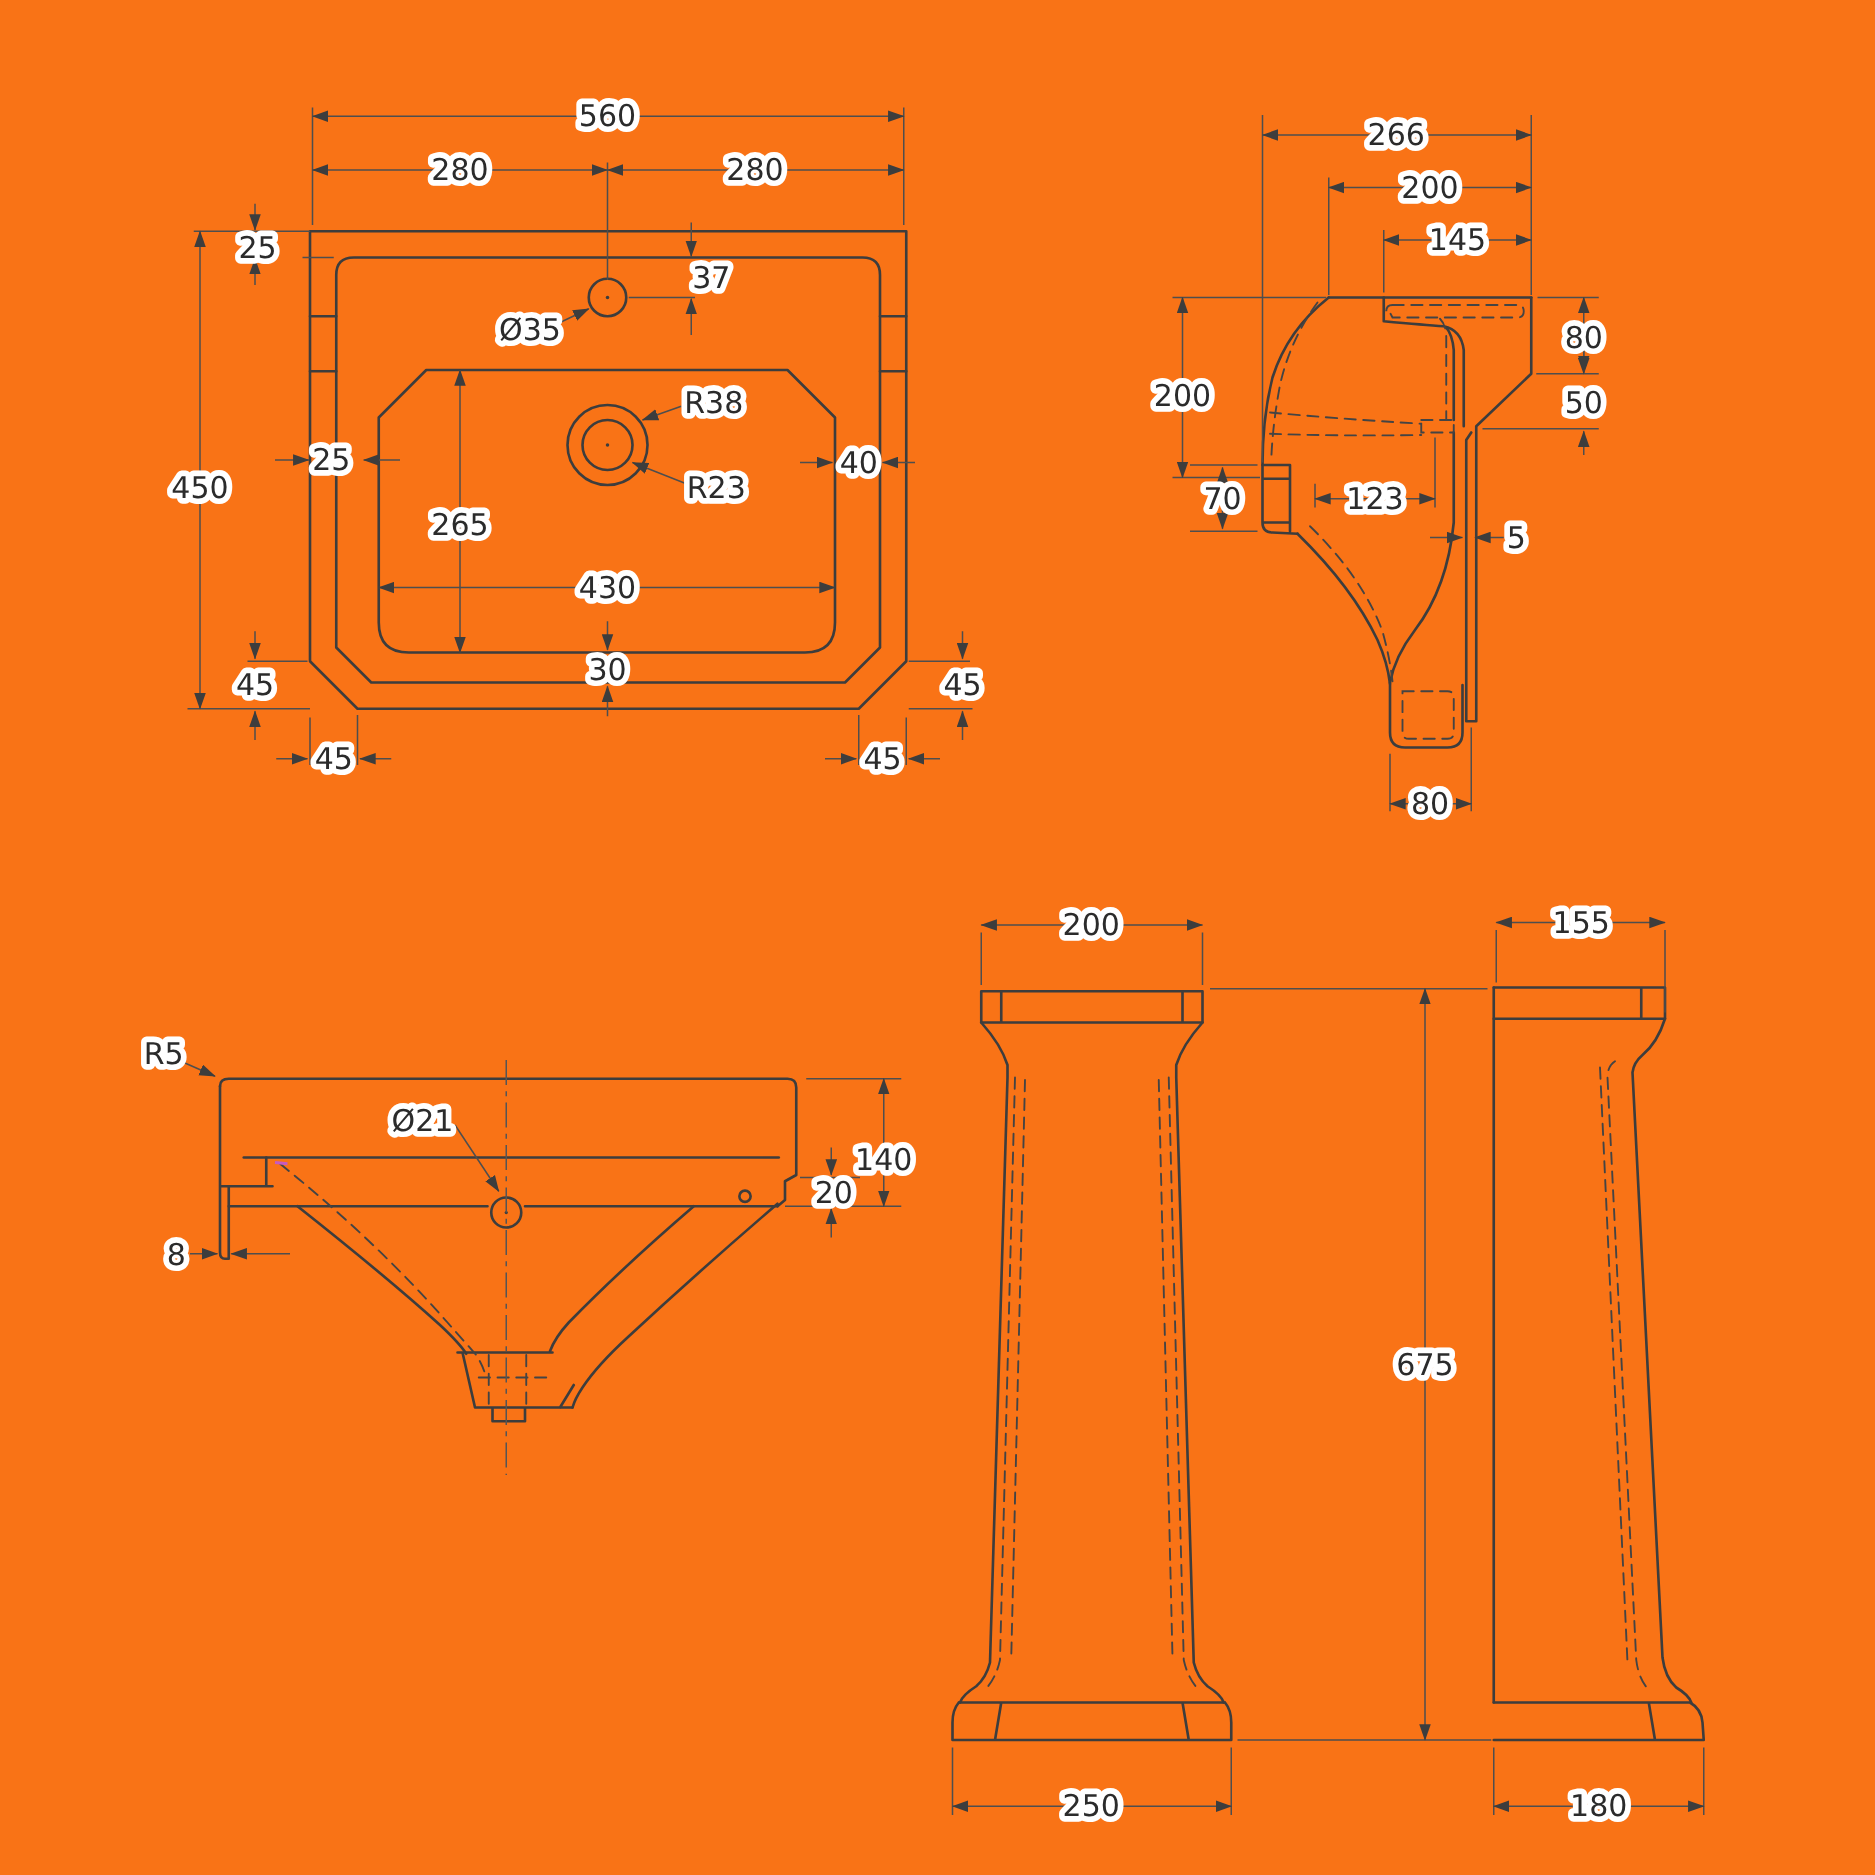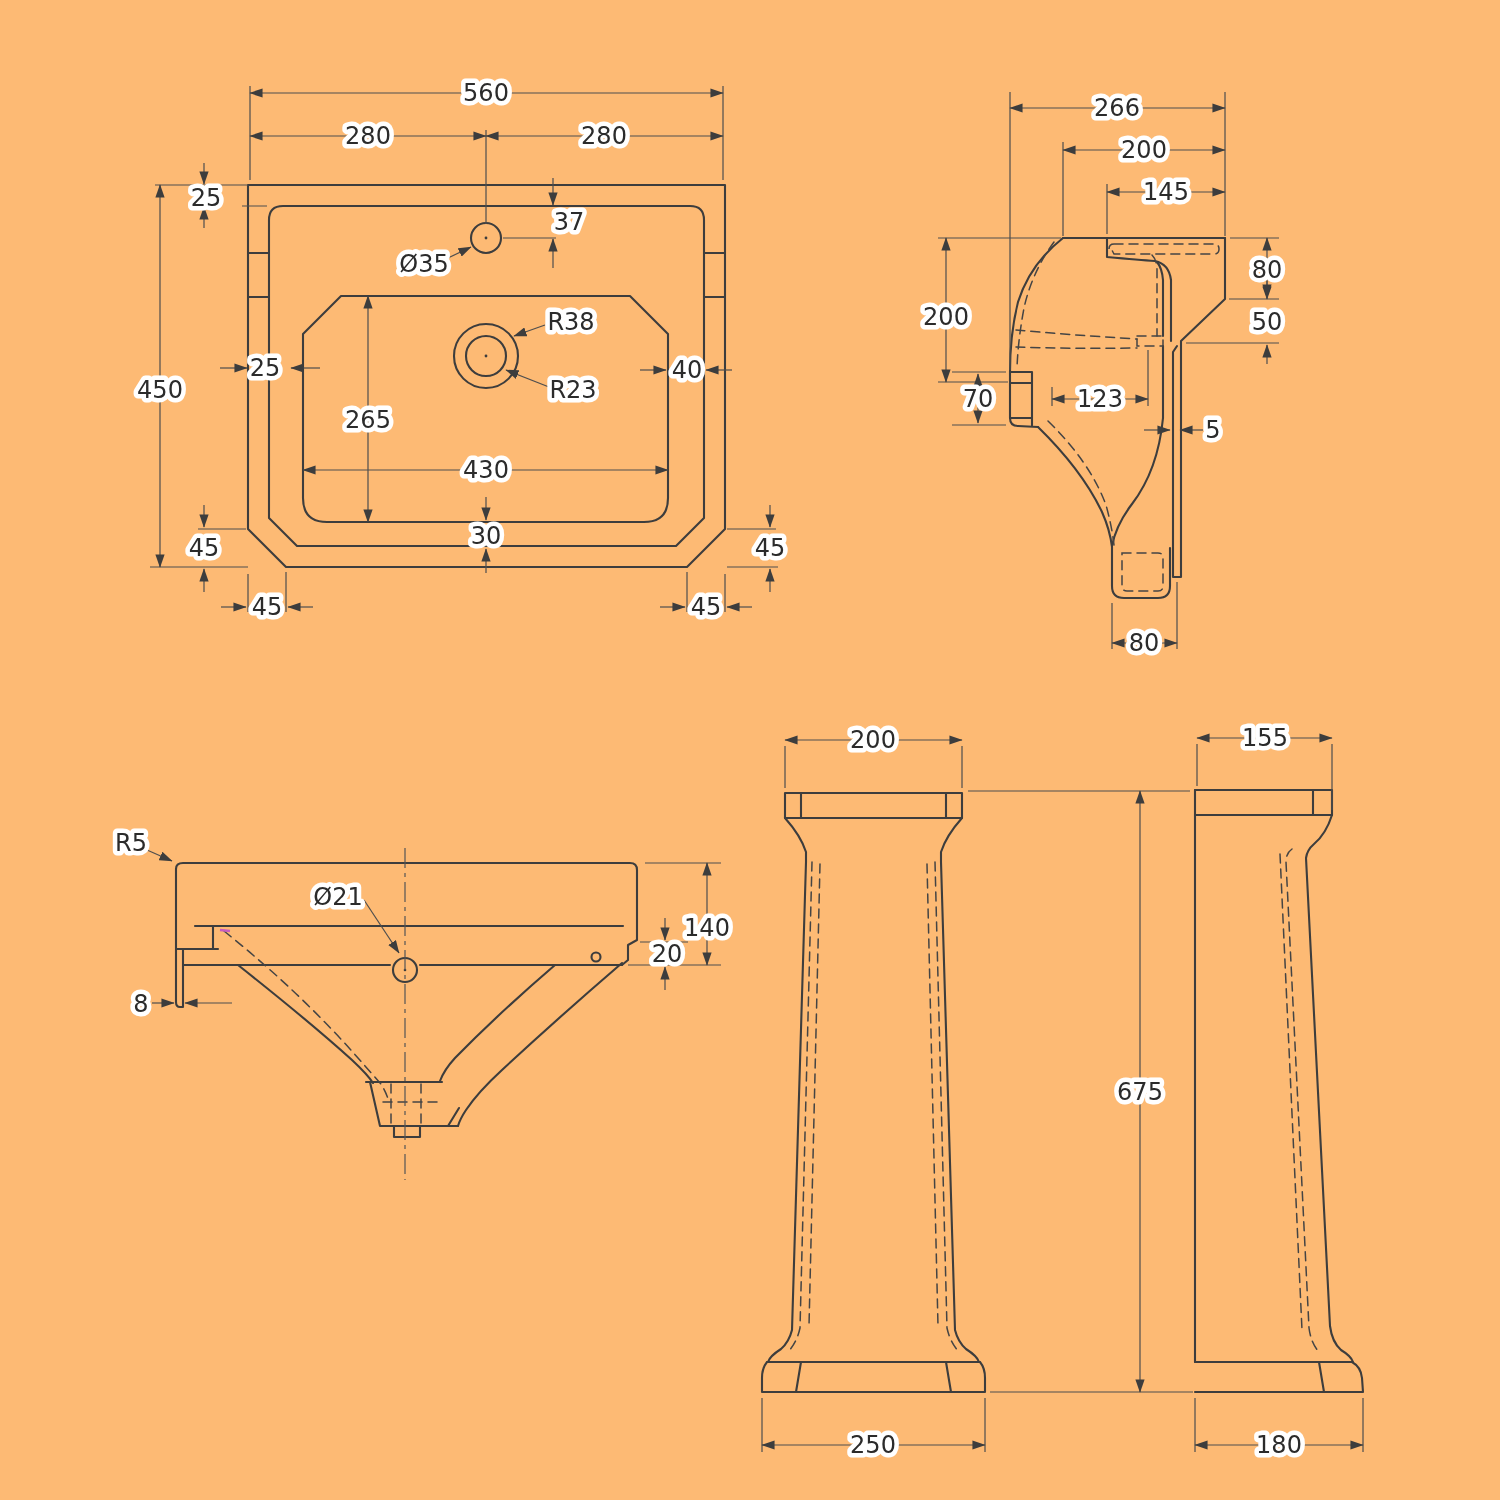--- a/index.html
+++ b/index.html
@@ -1,16 +1,16 @@
 <!DOCTYPE html>
 <html><head>
 <meta charset="utf-8">
 <style>
   html,body{margin:0;padding:0;background:#ffffff;}
-  .canvas{width:1500px;height:1500px;background:#fdba74;position:relative;overflow:hidden;}
+  .canvas{width:1500px;height:1500px;background:#f97316;position:relative;overflow:hidden;}
   svg{display:block;}
   .ln{fill:none;stroke:#3d3d3d;stroke-width:2.1;stroke-linecap:round;stroke-linejoin:round;}
   .tn{fill:none;stroke:#4e4e4e;stroke-width:1.2;stroke-linecap:butt;}
   .dsh{fill:none;stroke:#444;stroke-width:1.5;stroke-dasharray:9 6;stroke-linecap:round;}
   .dd{fill:none;stroke:#555;stroke-width:1.2;stroke-dasharray:20 5 4 5;}
   .mag{fill:none;stroke:#c65bc0;stroke-width:2.4;}
   .dt{font-family:"DejaVu Sans","Liberation Sans",sans-serif;font-size:24px;fill:#2b2b2b;
       text-anchor:middle;dominant-baseline:central;paint-order:stroke fill;stroke:#ffffff;stroke-width:9px;stroke-linejoin:round;}
 </style>
 </head>

